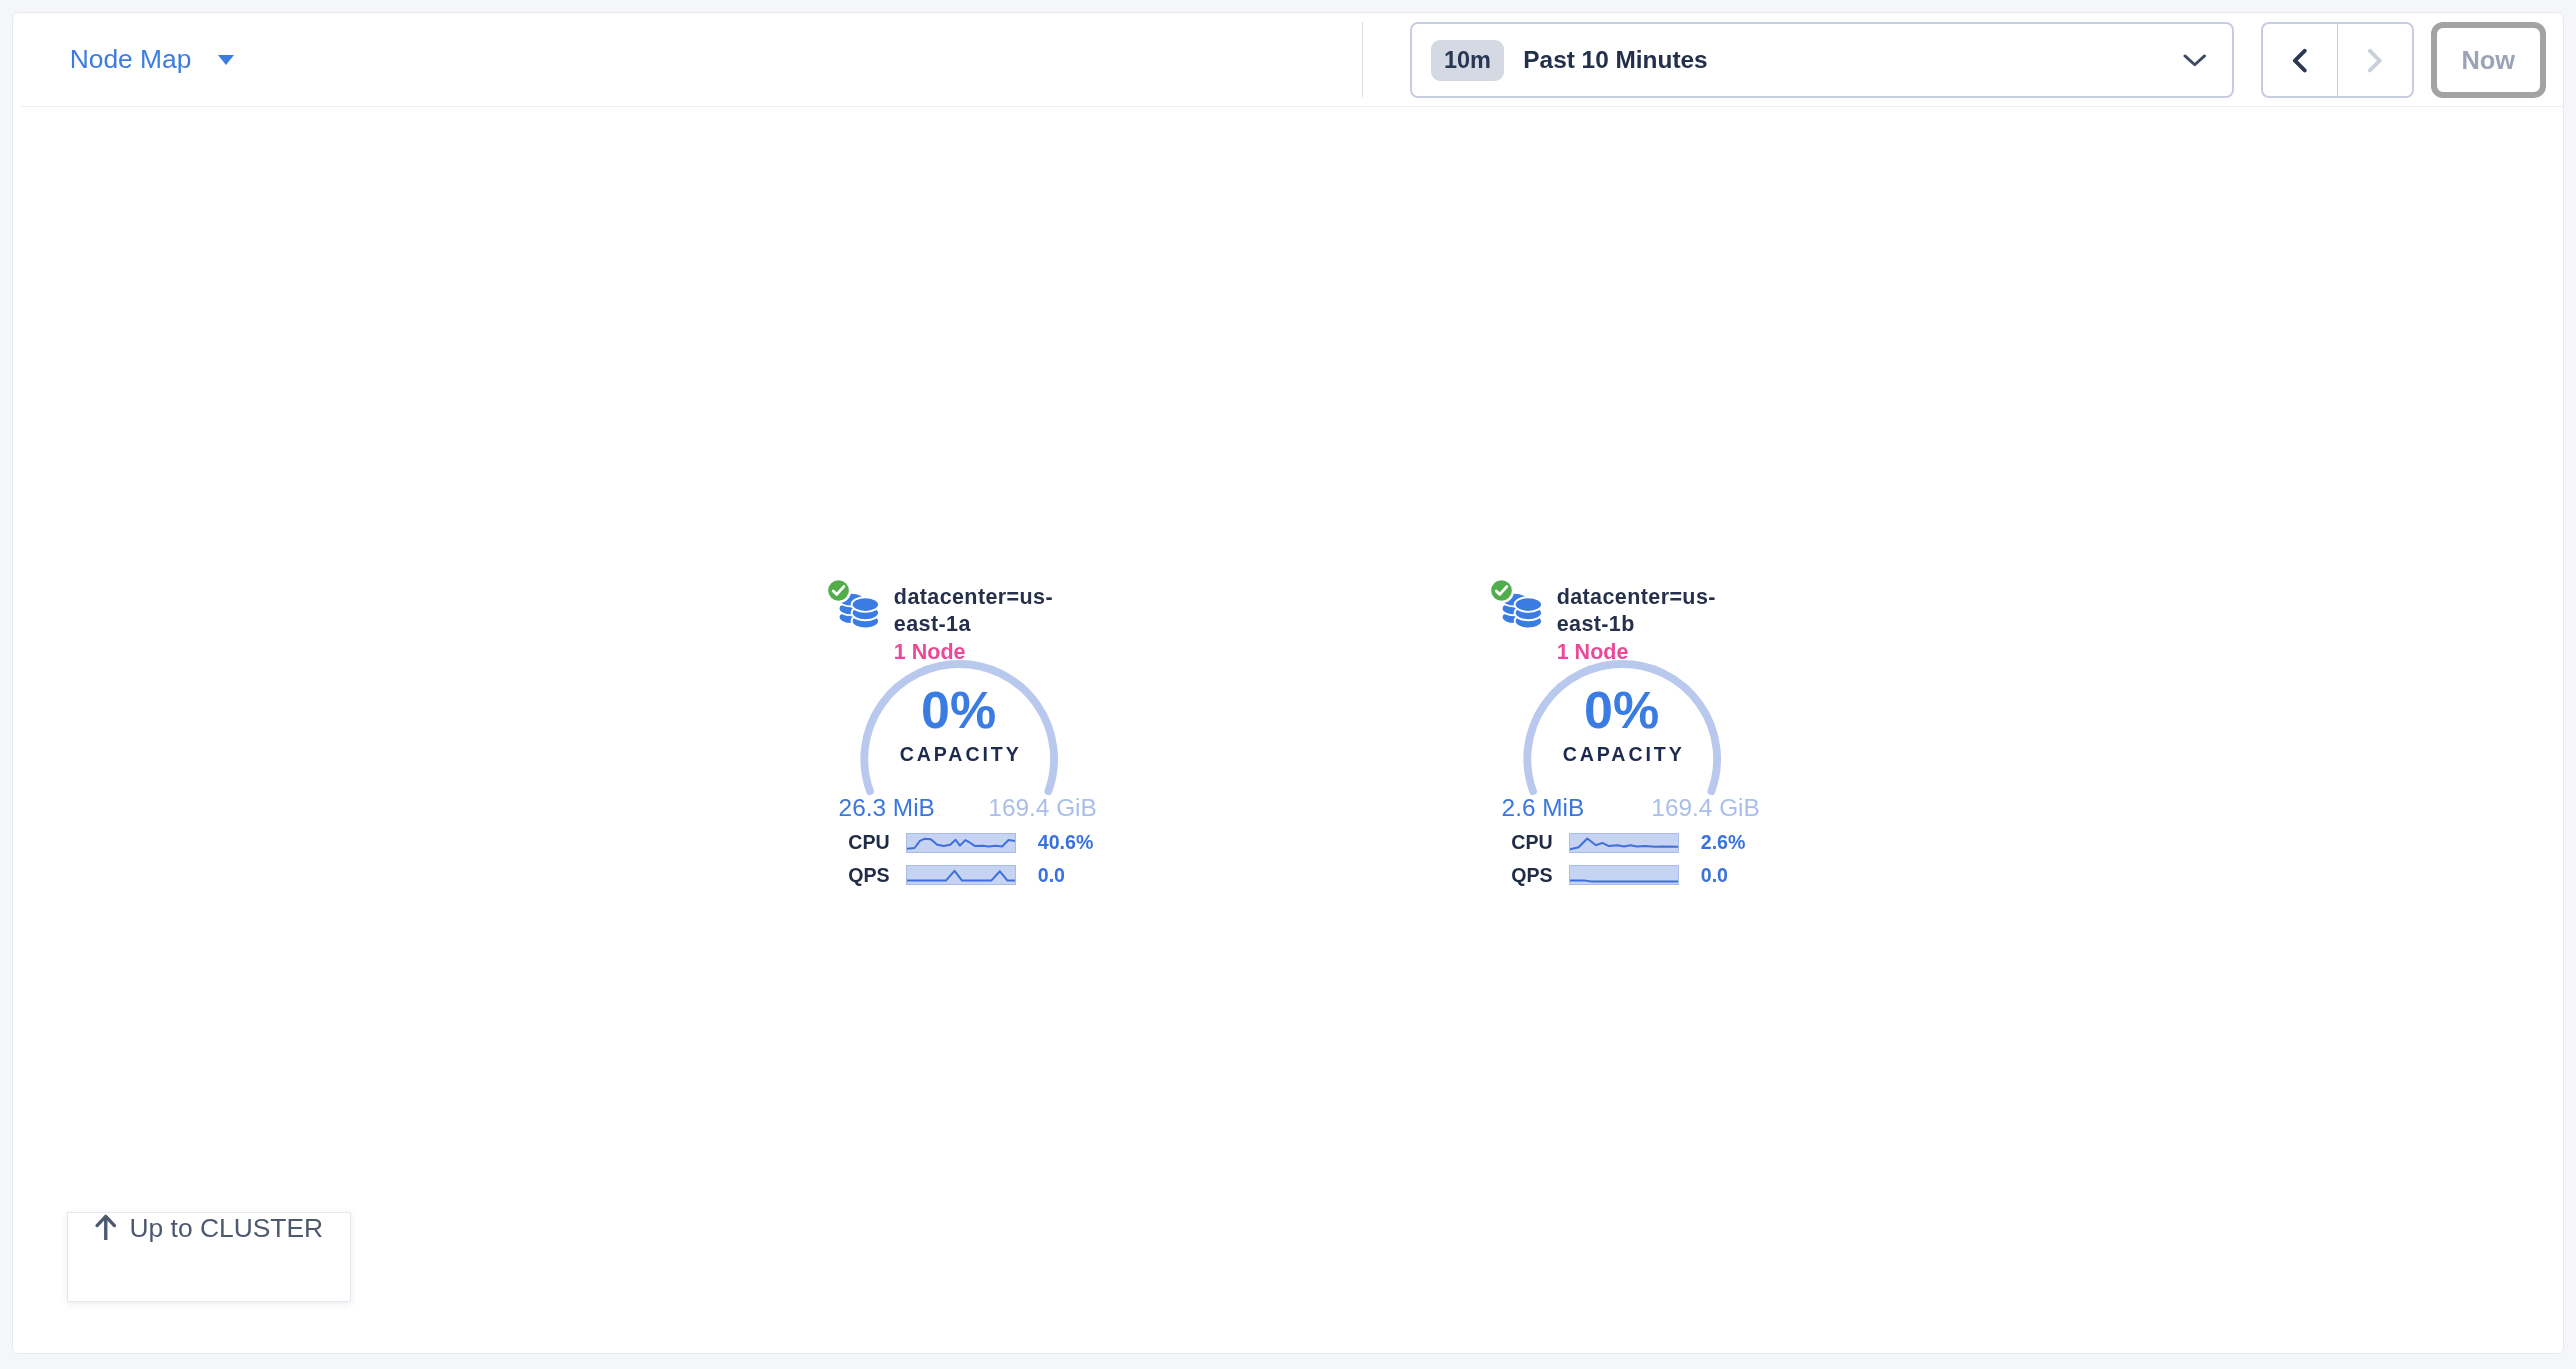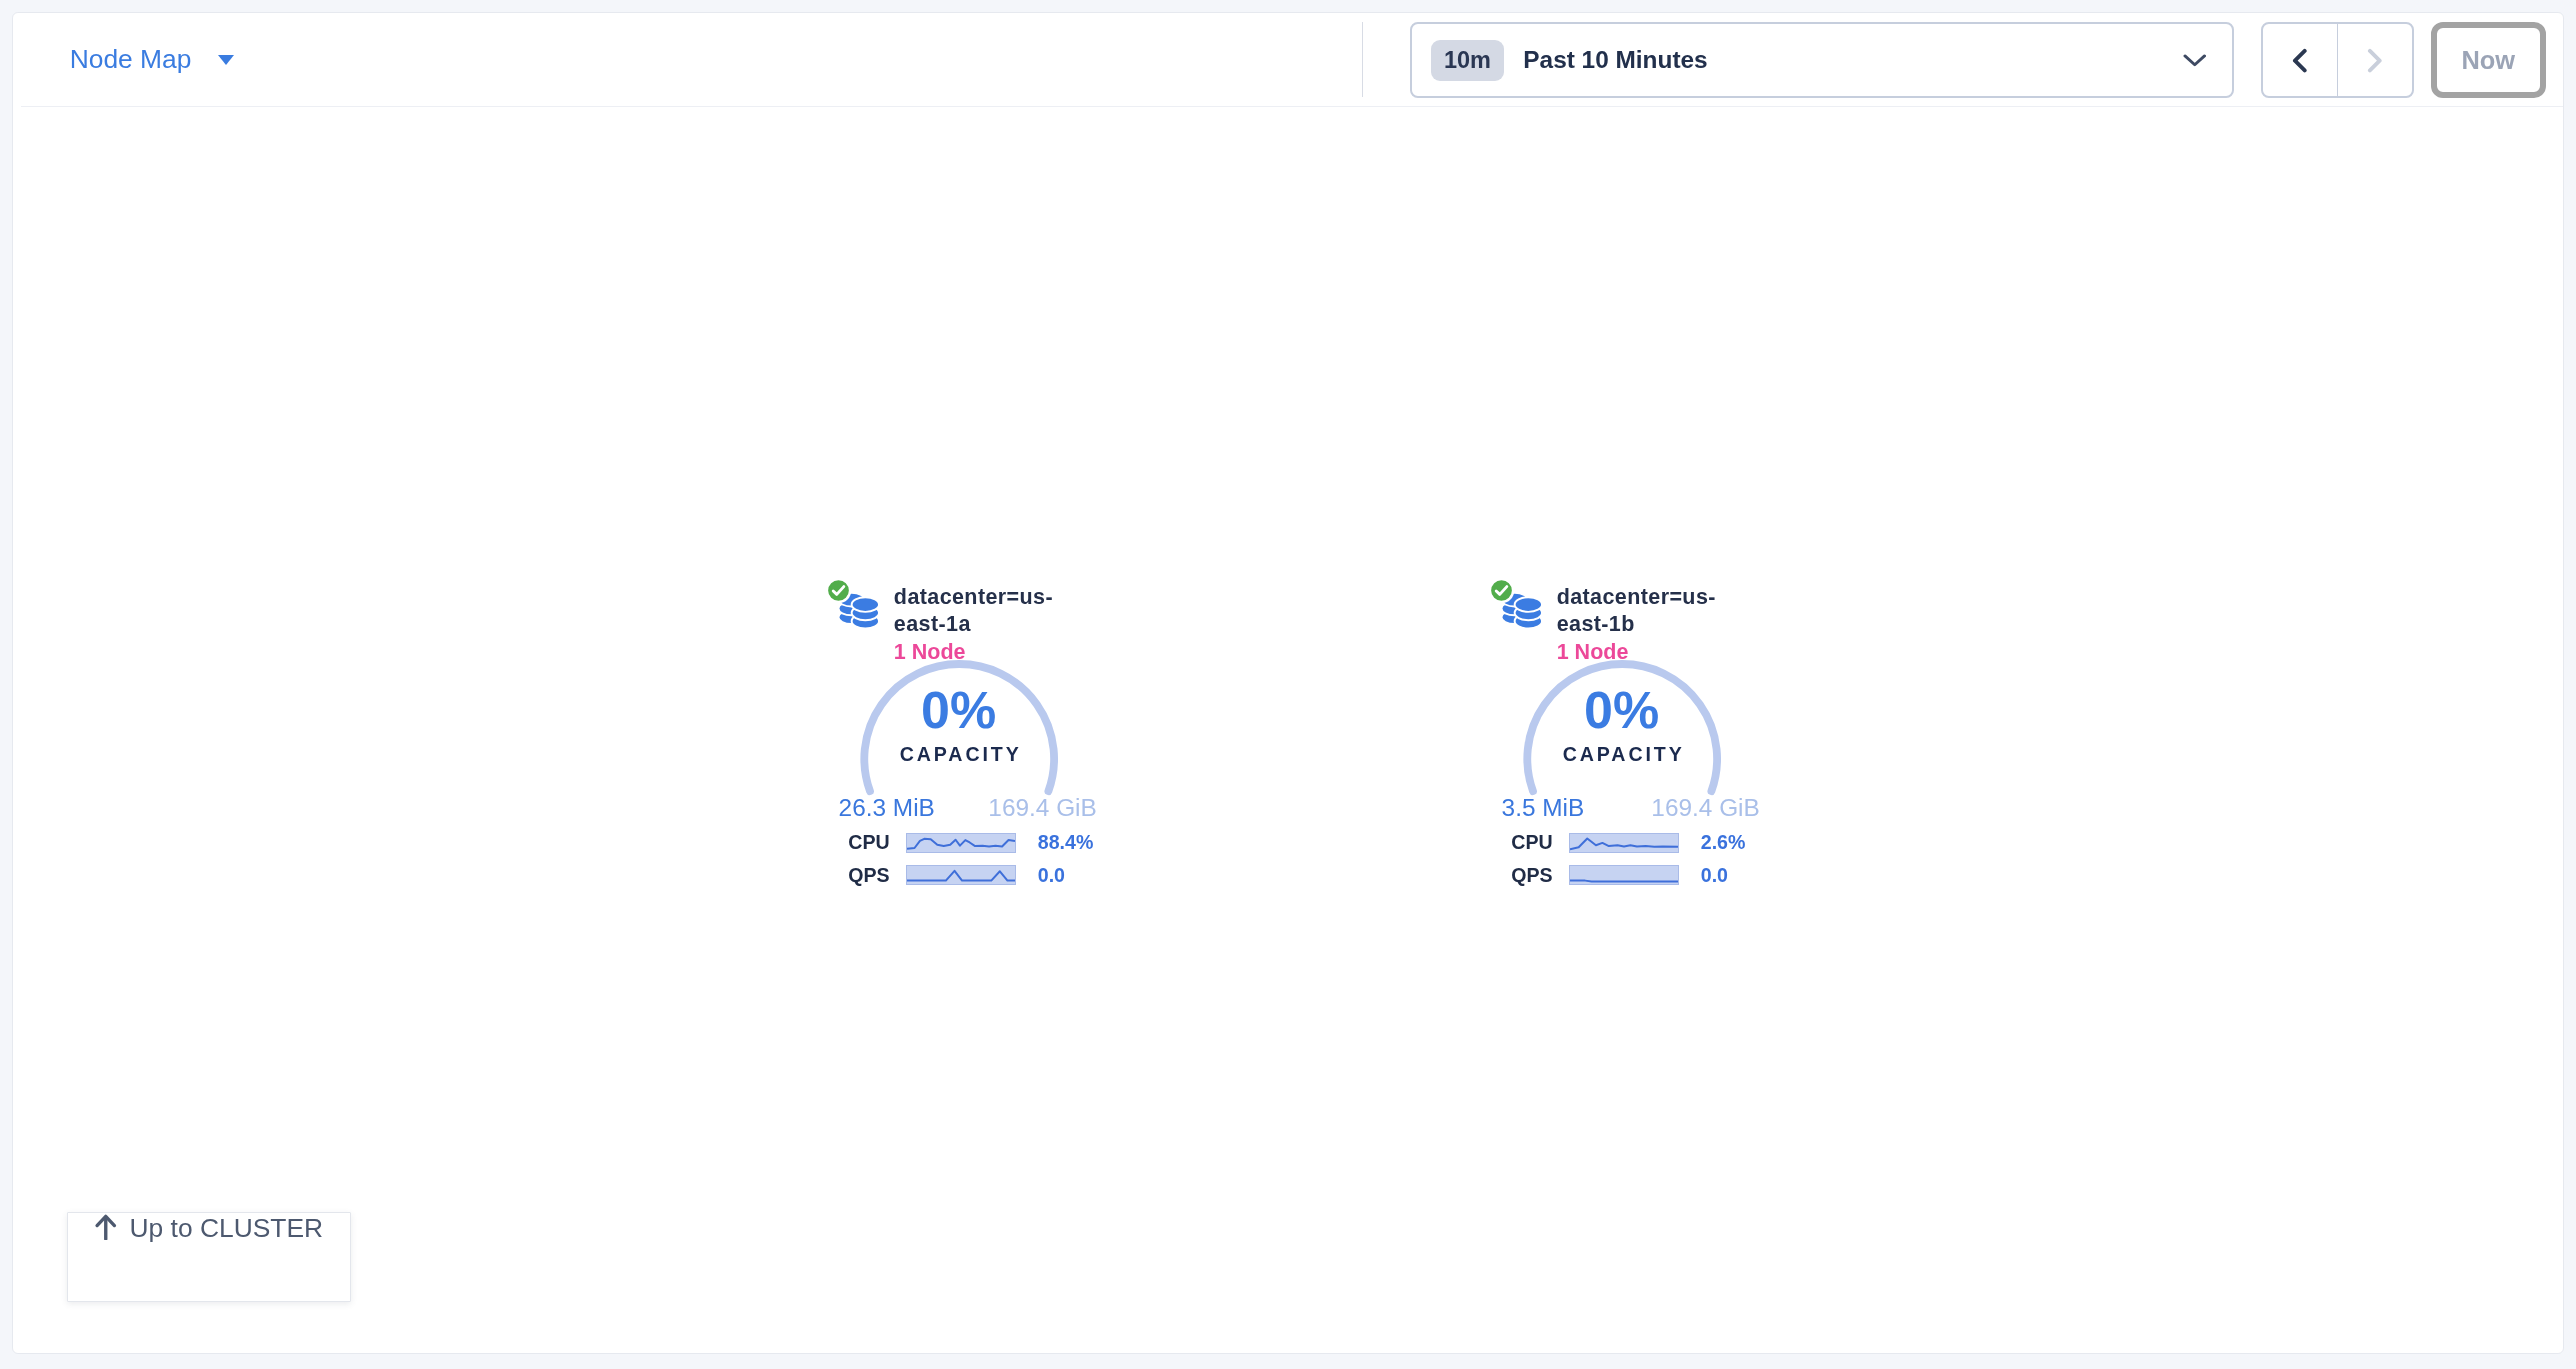--- a/index.html
+++ b/index.html
@@ -178,21 +178,21 @@
     <div class="cap-row">
       <span class="cap-used">26.3 MiB</span>
       <span class="cap-total">169.4 GiB</span>
     </div>
     <div class="metrics">
       <div class="metric-row">
         <span class="m-label">CPU</span>
         <svg class="spark" viewBox="0 0 112 21" preserveAspectRatio="none">
             <polyline points="0.0,16.8 7.8,15.9 13.4,7.8 17.9,5.5 24.6,6.0 31.4,12.3 38.1,13.7 44.8,12.3 50.4,6.5 54.9,13.2 60.5,6.9 65.0,9.6 70.6,13.7 78.4,13.4 85.1,14.1 91.8,13.4 98.6,14.1 105.3,6.9 112.0,8.0" fill="none" stroke="#3f6fd9" stroke-width="2" stroke-linejoin="round" vector-effect="non-scaling-stroke"></polyline>
           </svg>
-        <span class="m-value">88.4%</span>
+        <span class="m-value">40.6%</span>
       </div>
       <div class="metric-row">
         <span class="m-label">QPS</span>
         <svg class="spark" viewBox="0 0 112 21" preserveAspectRatio="none">
             <polyline points="0.0,16.6 40.3,16.6 49.3,5.5 57.1,16.6 87.4,16.6 96.3,6.0 104.2,16.6 112.0,16.6" fill="none" stroke="#3f6fd9" stroke-width="2" stroke-linejoin="round" vector-effect="non-scaling-stroke"></polyline>
           </svg>
         <span class="m-value">0.0</span>
       </div>
     </div>
   </div>
@@ -221,21 +221,21 @@
       </div>
     </div>
     <div class="gauge">
       <svg width="270" height="149" viewBox="0 0 276 152">
         <path d="M 37.8 145.2 A 97 97 0 1 1 220.2 145.2" fill="none" stroke="#b9c9ee" stroke-width="8" stroke-linecap="round"></path>
       </svg>
       <div class="gauge-pct">0%</div>
       <div class="gauge-cap">CAPACITY</div>
     </div>
     <div class="cap-row">
-      <span class="cap-used">3.5 MiB</span>
+      <span class="cap-used">2.6 MiB</span>
       <span class="cap-total">169.4 GiB</span>
     </div>
     <div class="metrics">
       <div class="metric-row">
         <span class="m-label">CPU</span>
         <svg class="spark" viewBox="0 0 112 21" preserveAspectRatio="none">
             <polyline points="0.0,17.3 9.0,15.0 17.9,5.1 26.9,12.7 33.6,10.1 40.3,13.7 49.3,12.7 56.0,14.1 62.7,12.7 69.4,14.1 78.4,13.7 87.4,14.5 96.3,14.1 112.0,14.5" fill="none" stroke="#3f6fd9" stroke-width="2" stroke-linejoin="round" vector-effect="non-scaling-stroke"></polyline>
           </svg>
         <span class="m-value">2.6%</span>
       </div>

